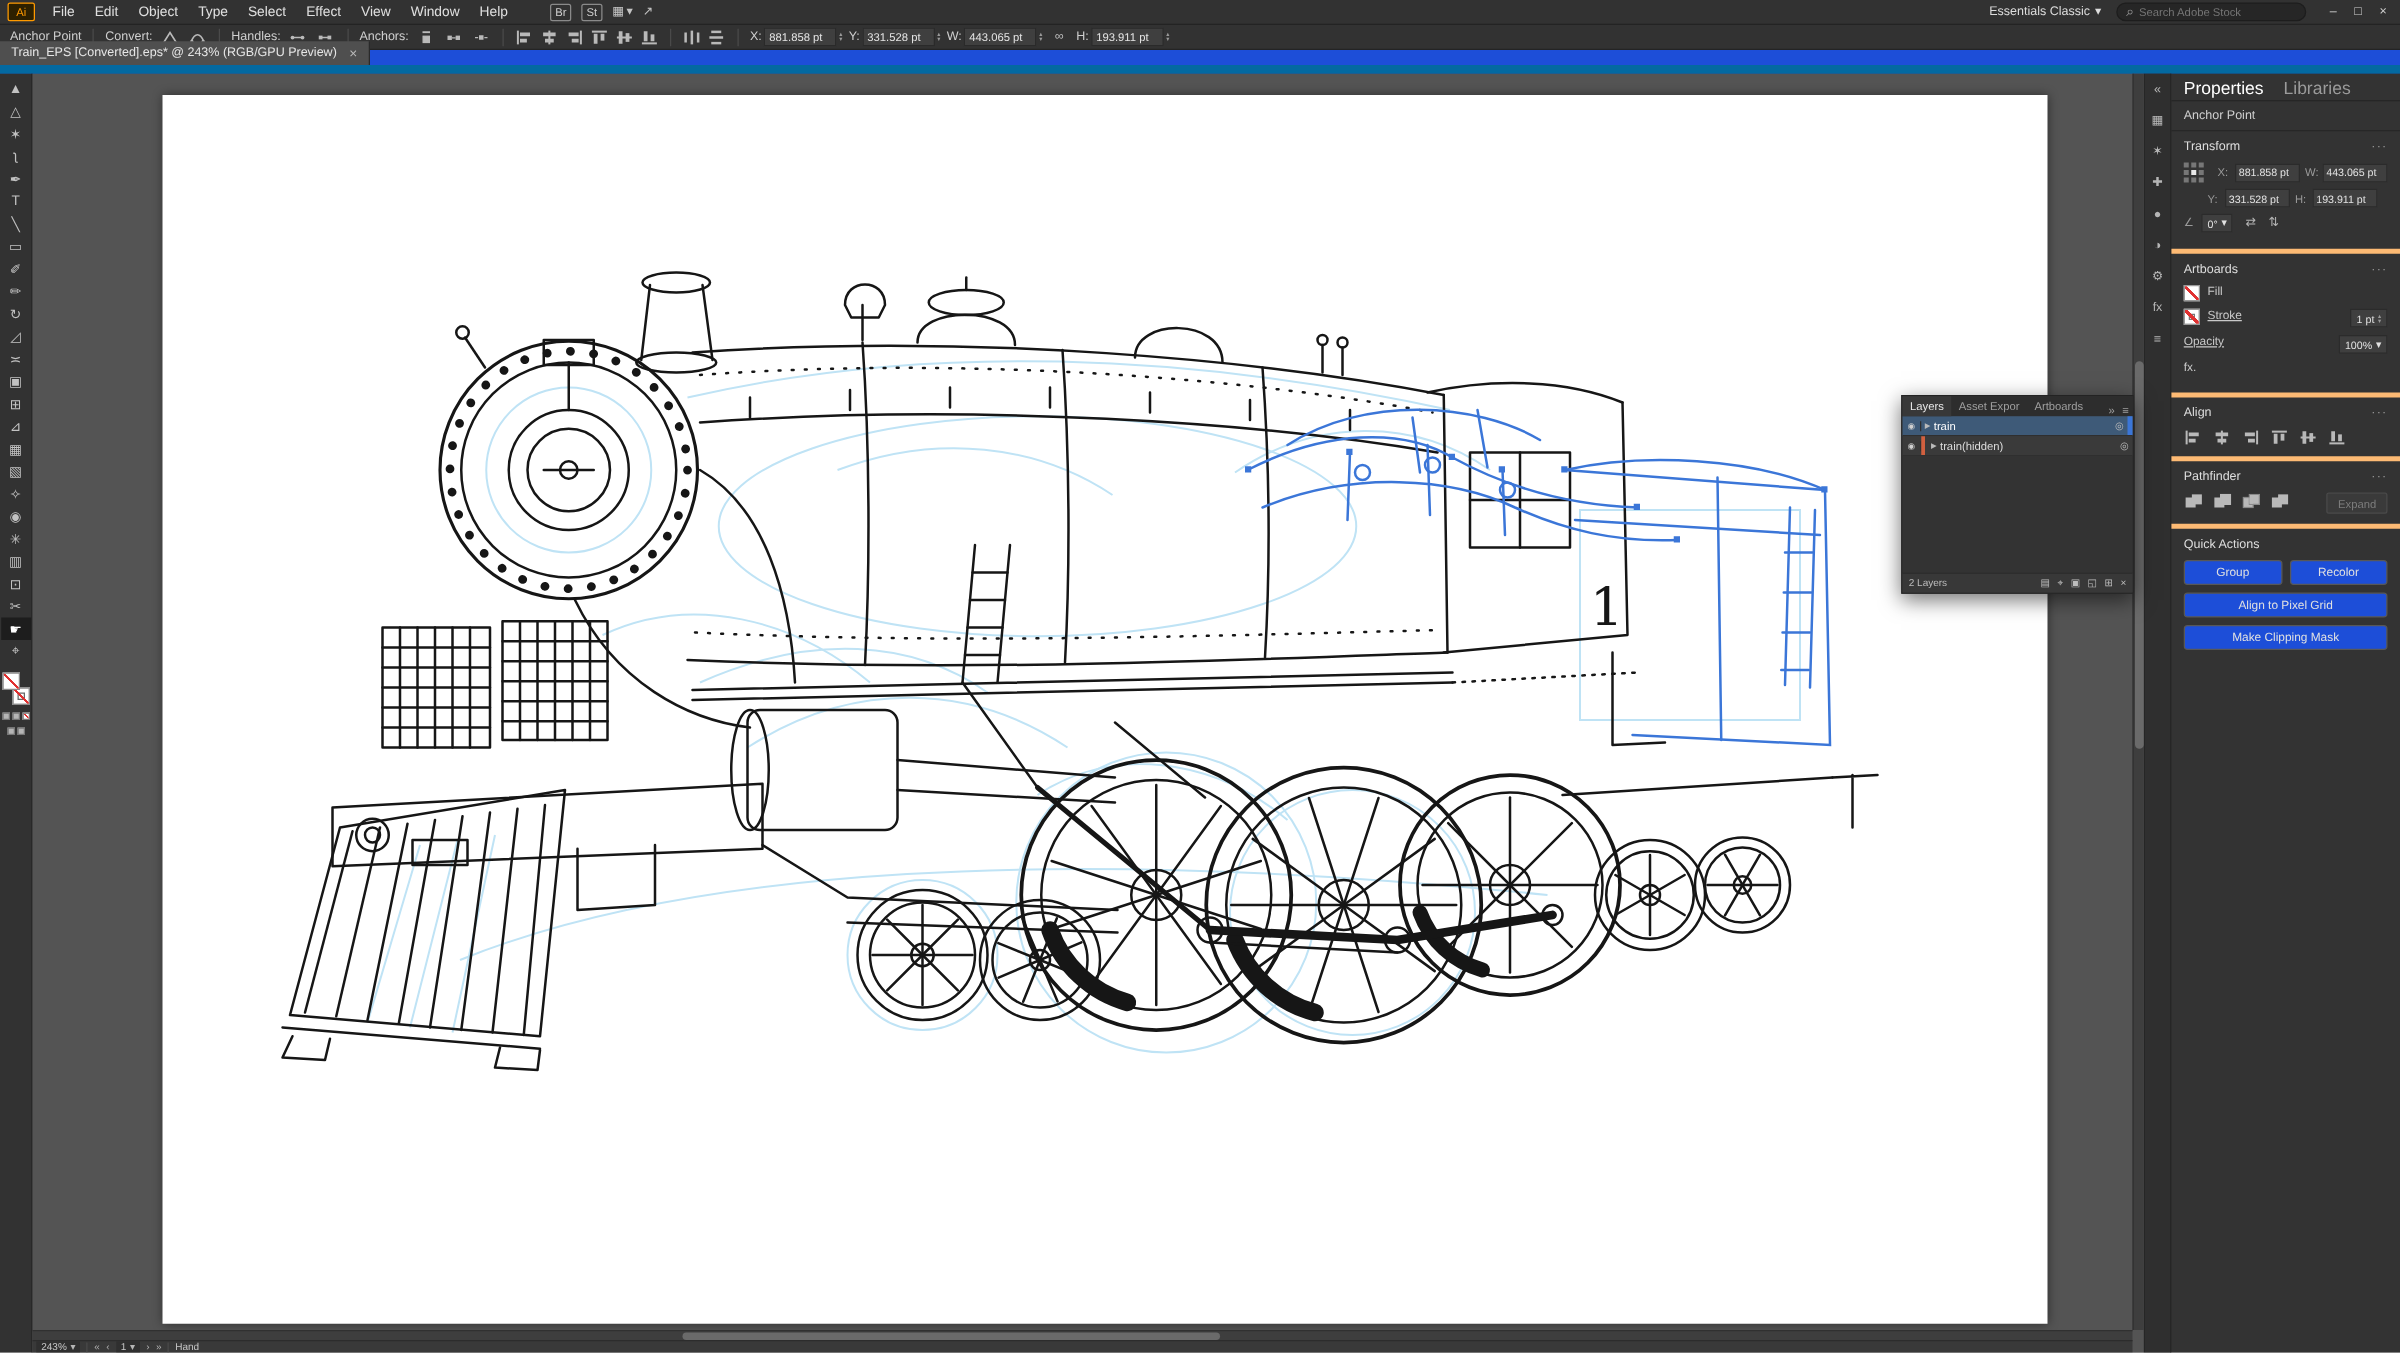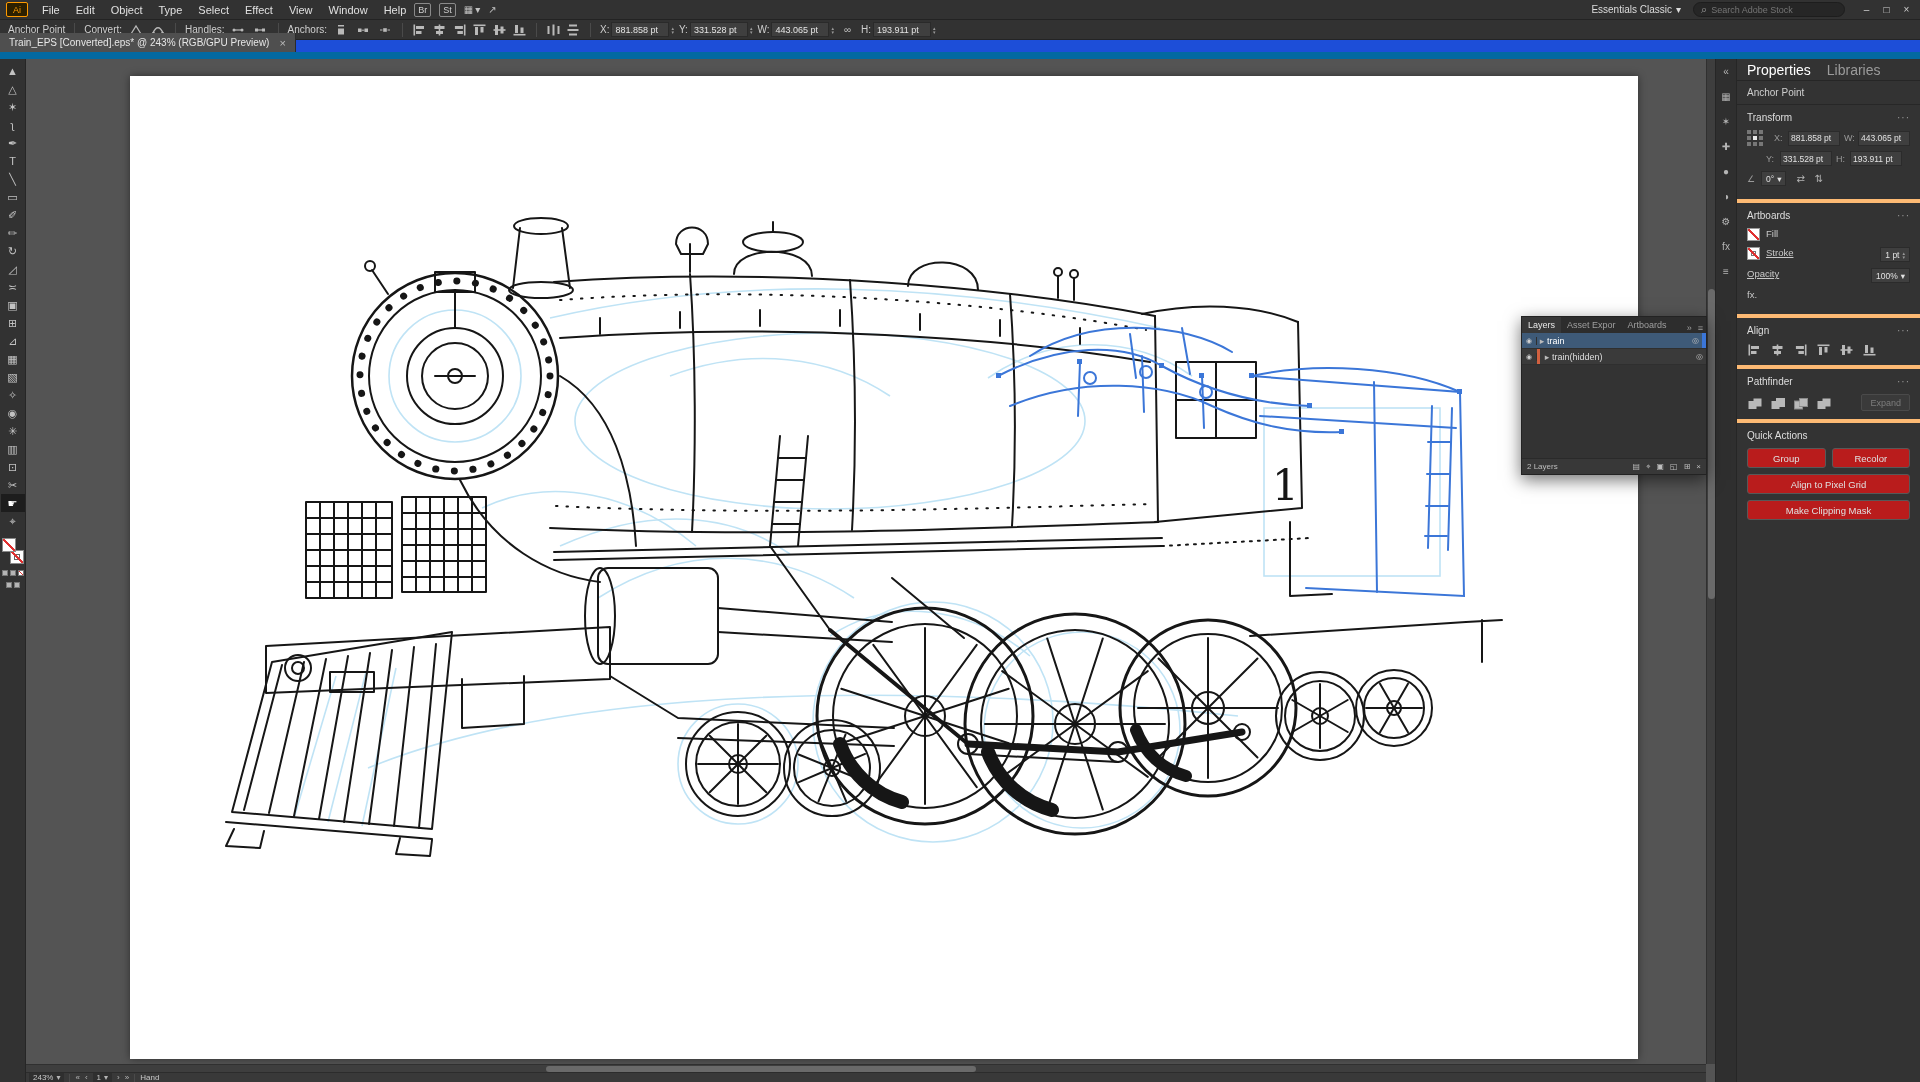--- a/index.html
+++ b/index.html
@@ -4,21 +4,21 @@
 <style>
   *{margin:0;padding:0;box-sizing:border-box}
   html,body{width:1920px;height:1082px;overflow:hidden}
   body{font-family:"Liberation Sans","DejaVu Sans",sans-serif;background:#3c3c3c;color:#d6d6d6;user-select:none}
   #app{display:flex;flex-direction:column;width:1920px;height:1082px}
 
   
   .menubar{height:20px;background:#323232;border-bottom:1px solid #232323;display:flex;align-items:center;font-size:11px;flex:0 0 auto}
   .ai-badge{width:22px;height:15px;margin:0 6px;background:#2d2000;color:#ff9a00;border:1px solid #ff9a00;font-size:9px;font-weight:normal;display:flex;align-items:center;justify-content:center;border-radius:2px}
   .mi{padding:0 8px;line-height:20px;color:#e0e0e0;cursor:default}
-  .appbar-group{display:flex;align-items:center;gap:8px;color:#cfcfcf}
+  .appbar-group{display:flex;align-items:center;gap:8px;margin-left:26px;color:#cfcfcf}
   .badge{font-size:9px;border:1px solid #8a8a8a;border-radius:2px;padding:0 3px;line-height:12px;color:#cfcfcf}
   .ab-ico{font-size:10px;color:#c4c4c4;display:flex;align-items:center;gap:2px}
   .mb-right{margin-left:auto;display:flex;align-items:center;gap:12px;padding-right:4px}
   .workspace{font-size:10px;color:#ddd;display:flex;gap:4px;align-items:center}
   .searchbox{display:flex;align-items:center;gap:4px;background:#262626;border:1px solid #1d1d1d;border-radius:9px;height:15px;width:152px;padding:0 7px;color:#9a9a9a}
   .searchbox input{background:transparent;border:0;outline:0;color:#bbb;font-size:9px;width:118px}
   .winbtns{display:flex;gap:1px}
   .winbtn{width:19px;height:16px;display:flex;align-items:center;justify-content:center;font-size:10px;color:#cfcfcf}
 
   
@@ -106,24 +106,24 @@
   .ap-row{display:flex;align-items:flex-start;gap:6px;margin-bottom:6px}
   .swatch{width:13px;height:13px;background:#fff;border:1px solid #999;position:relative;flex:0 0 auto}
   .swatch .noneslash{position:absolute;inset:0;background:linear-gradient(45deg,transparent 42%,#e03131 42%,#e03131 58%,transparent 58%)}
   .swatch.strokelike{box-shadow:inset 0 0 0 3px #fff,inset 0 0 0 4px #777}
   .linklbl{text-decoration:underline;color:#c9c9c9;font-size:9.5px}
   .plain{color:#c9c9c9;font-size:9.5px}
   .wbox{display:flex;align-items:center;gap:3px;background:#3f3f3f;border:1px solid #2b2b2b;height:15px;padding:0 4px;font-size:8.5px;color:#e2e2e2;margin-left:auto}
   .alignrow{display:flex;gap:8px}
   .aic{width:15px;height:14px;display:flex;align-items:center;justify-content:center}
   .aic svg rect{fill:#b9b9b9}
-  .pf-row{display:flex;gap:8px;align-items:flex-end}
+  .pf-row{display:flex;gap:8px;align-items:flex-start}
   .pf-expand{margin-left:auto;background:#3a3a3a;border:1px solid #4a4a4a;color:#7d7d7d;font-size:9px;height:17px;padding:0 8px;border-radius:2px}
   .qa-row{display:flex;gap:6px;margin-bottom:6px}
-  .qa-btn{background:#b91c1c;border:1px solid #585858;color:#e0e0e0;font-size:9.5px;height:20px;border-radius:3px;display:flex;align-items:center;justify-content:center;padding:0 6px;flex:1}
+  .qa-btn{background:#1d4ed8;border:1px solid #585858;color:#e0e0e0;font-size:9.5px;height:20px;border-radius:3px;display:flex;align-items:center;justify-content:center;padding:0 6px;flex:1}
   .cbi svg{display:block}
   .cbi rect{fill:#b9b9b9}
 </style>
 </head>
 <body>
 
 <div id="app">
 
   <div class="menubar">
     <div class="ai-badge">Ai</div>

